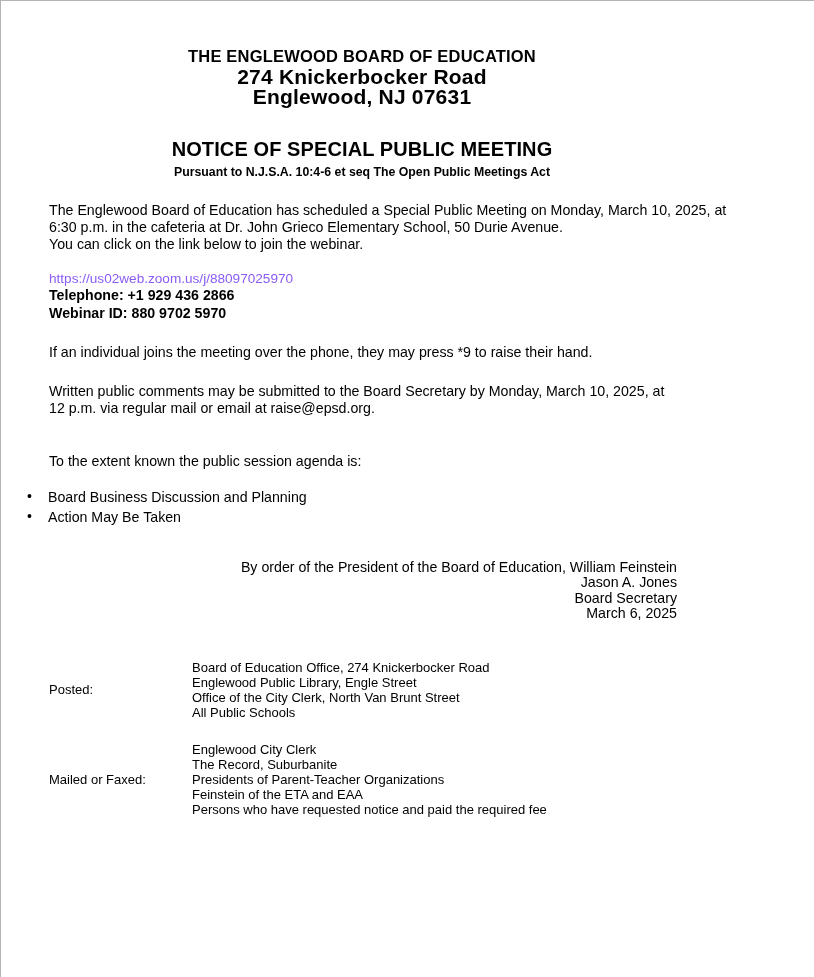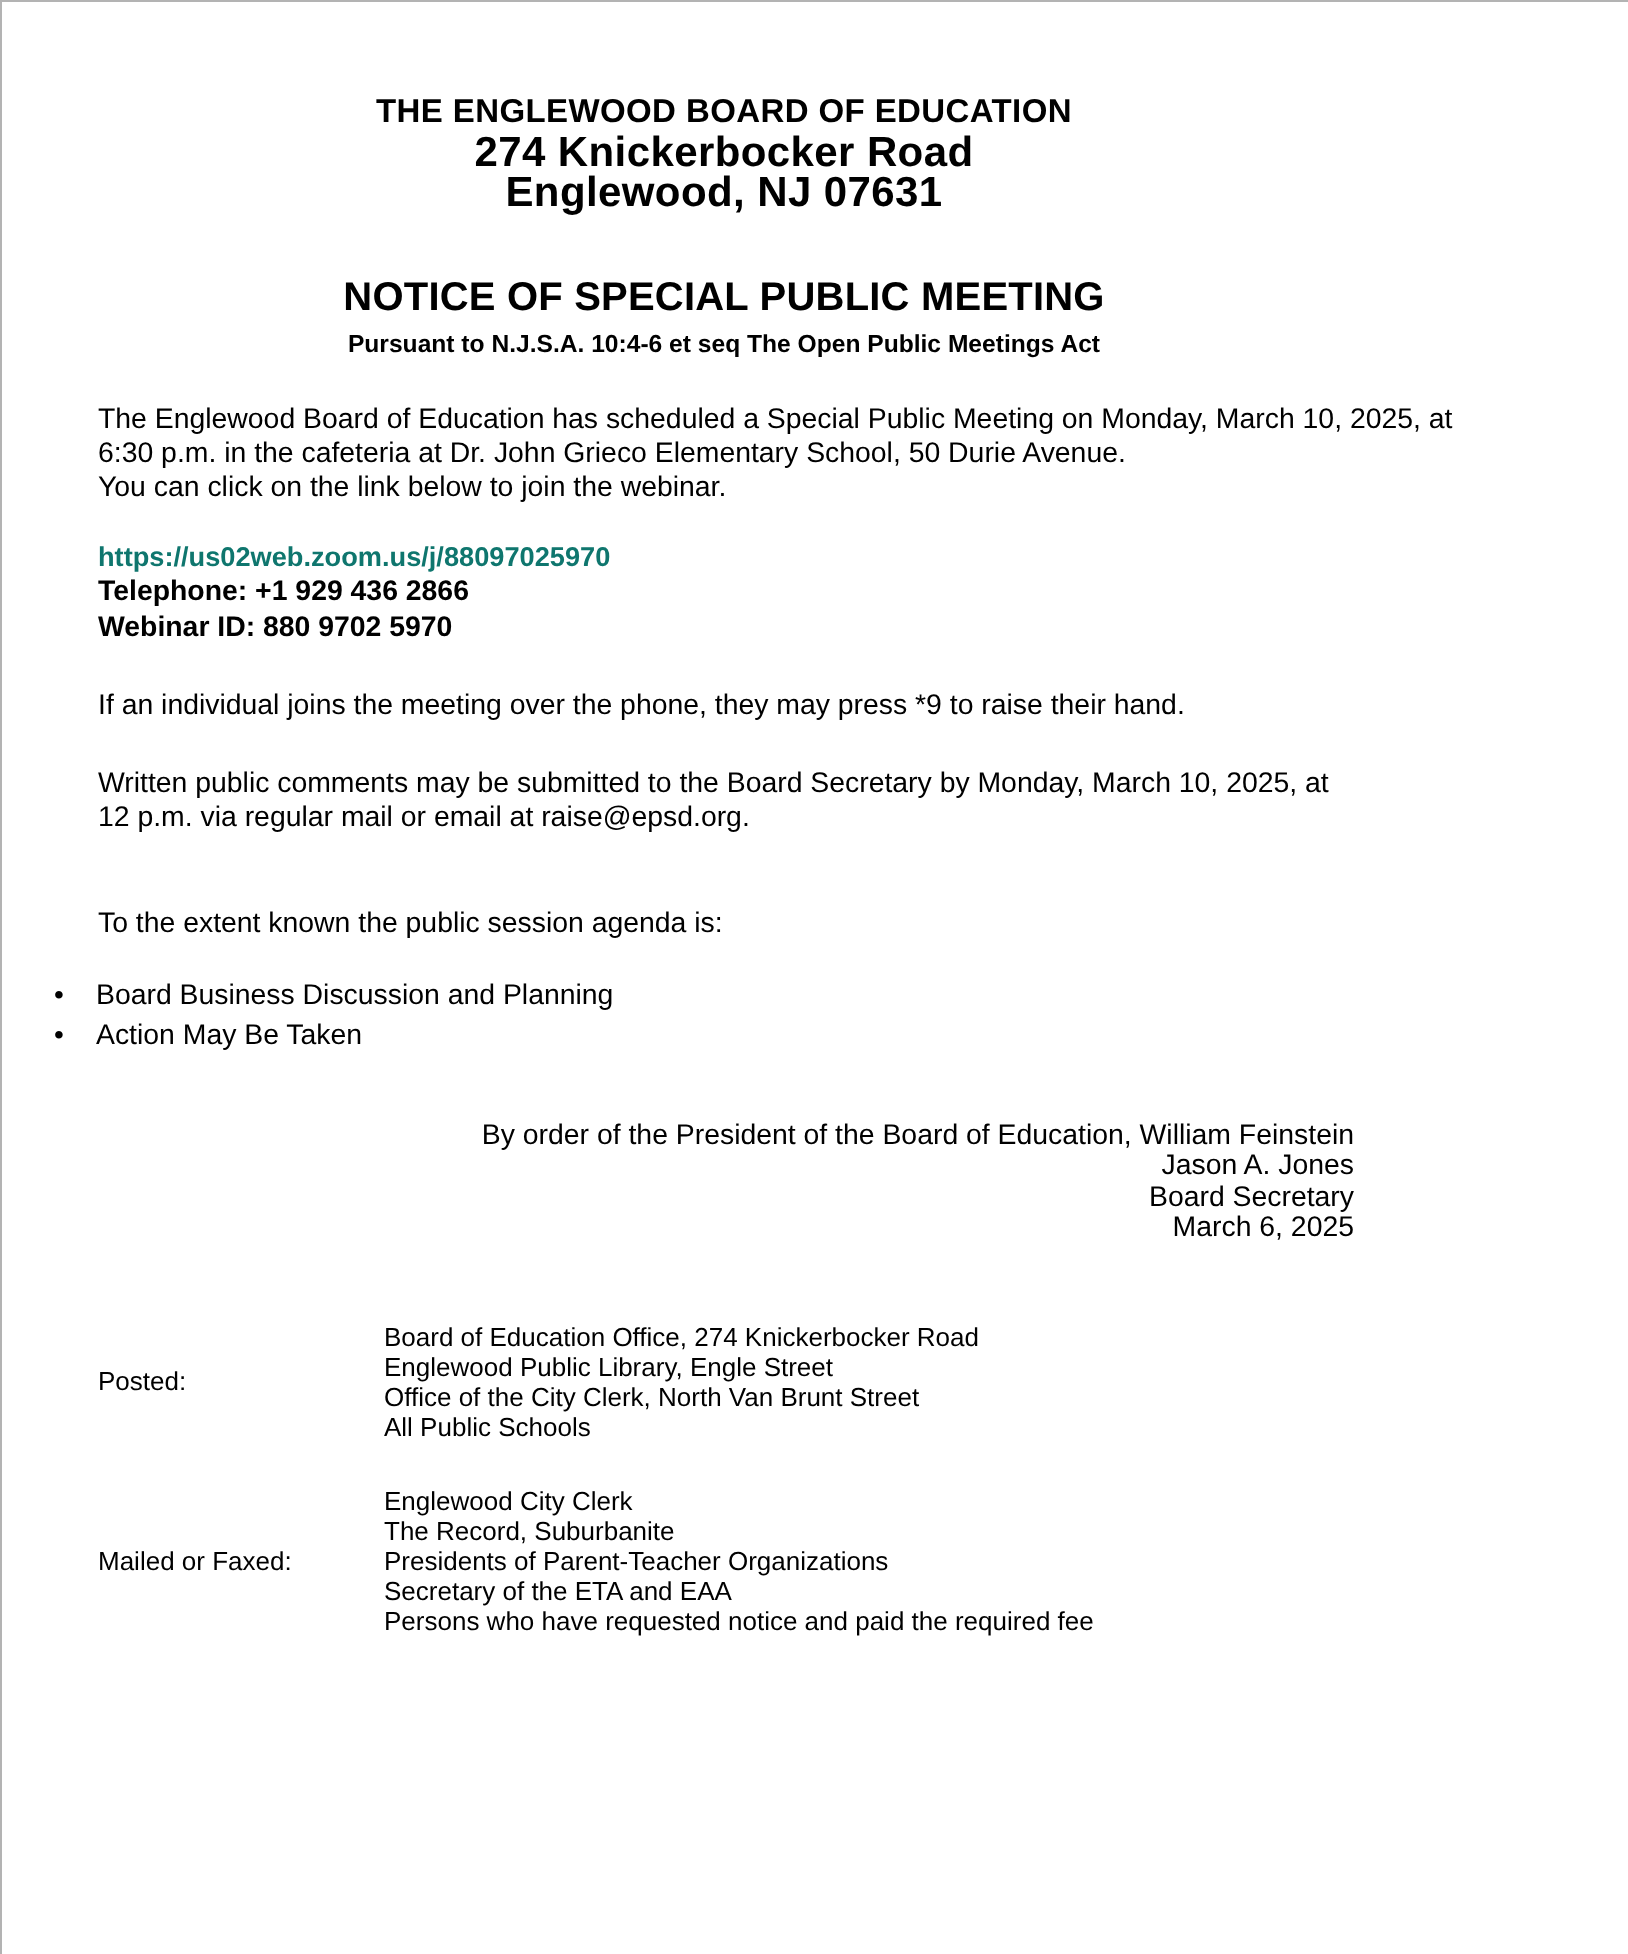--- a/index.html
+++ b/index.html
@@ -75,22 +75,22 @@
     white-space: nowrap;
   }
 
   .webinar {
     margin-top: 17px;
     margin-left: 48px;
     font-size: 14.2px;
     line-height: 17.2px;
   }
   .webinar .url {
-    font-weight: bold;
-    color: #0f766e;
+    font-weight: normal;
+    color: #8b5cf6;
     text-decoration: none;
     font-size: 13.6px;
   }
   .webinar .tel,
   .webinar .wid {
     font-weight: bold;
   }
 
   .phone-note {
     margin-top: 22px;
@@ -227,21 +227,21 @@
           <span class="dist-item">All Public Schools</span>
         </div>
       </div>
 
       <div class="dist-group">
         <div class="dist-label">Mailed or Faxed:</div>
         <div class="dist-items">
           <span class="dist-item">Englewood City Clerk</span>
           <span class="dist-item">The Record, Suburbanite</span>
           <span class="dist-item">Presidents of Parent-Teacher Organizations</span>
-          <span class="dist-item">Secretary of the ETA and EAA</span>
+          <span class="dist-item">Feinstein of the ETA and EAA</span>
           <span class="dist-item">Persons who have requested notice and paid the required fee</span>
         </div>
       </div>
 
     </div>
 
   </div>
 </div>
 
 </body></html>

